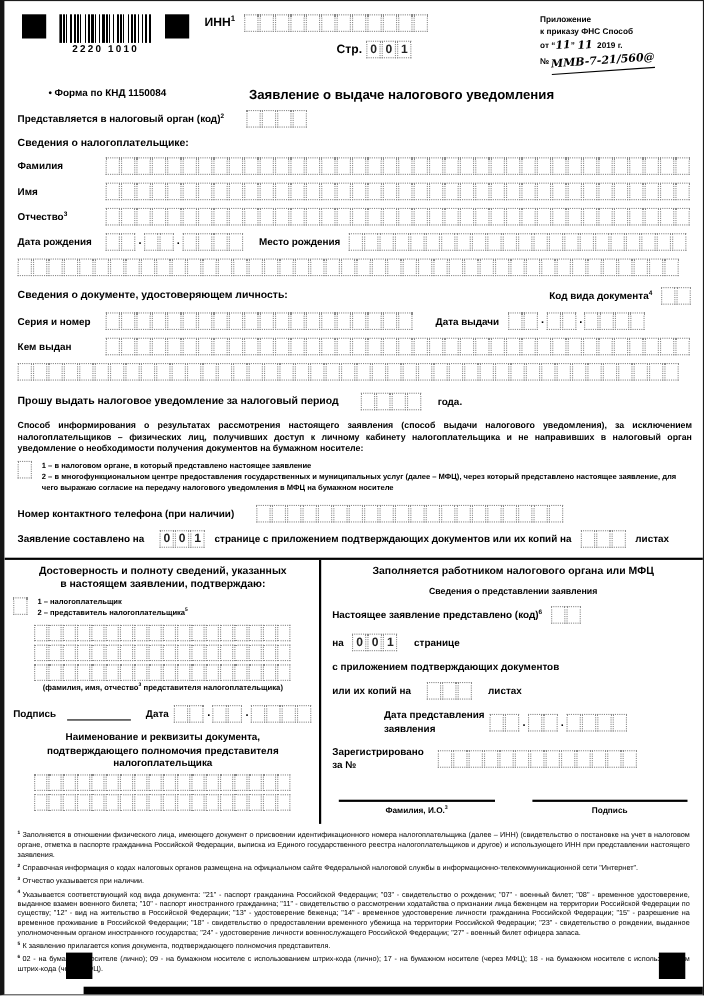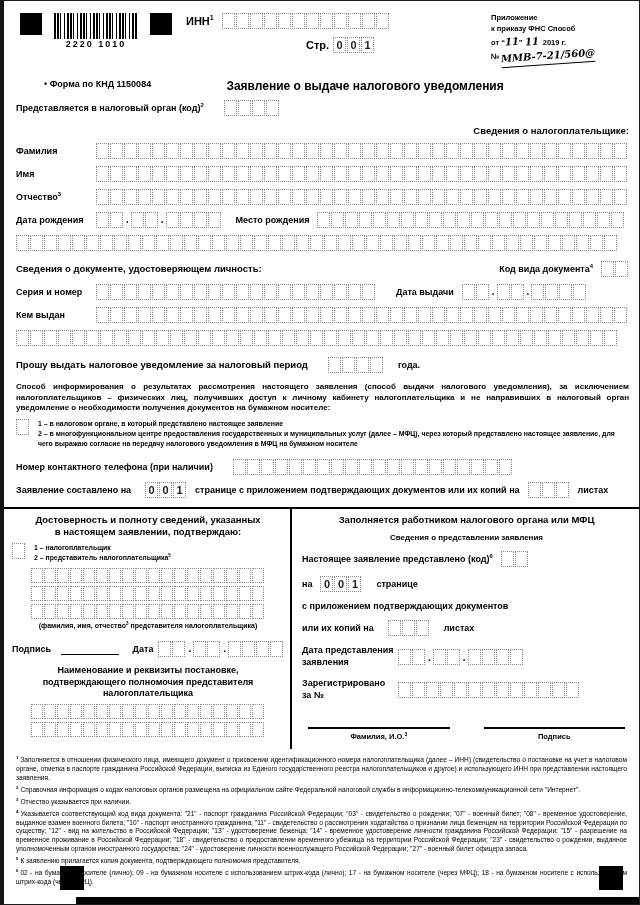--- a/index.html
+++ b/index.html
@@ -53,21 +53,21 @@
   .knd-row { display: flex; margin: 14px 0 4px 0; }
   .knd { font: bold 9px "Liberation Sans", sans-serif; margin-left: 40px; white-space: nowrap; }
   .knd:before { content: "• "; }
   .main-title { flex: 1; text-align: center; font: bold 12px "Liberation Sans", sans-serif; padding-right: 60px; }
 
   
   .body { padding: 0 10px 0 12px; }
   .frow { display: flex; align-items: center; margin-top: 7px; }
   .lbl { font: bold 9px "Liberation Sans", sans-serif; white-space: nowrap; }
   .lbl-w { width: 80px; flex: 0 0 auto; }
-  .section-title { font: bold 9.5px "Liberation Sans", sans-serif; margin-top: 9px; text-align: right; }
+  .section-title { font: bold 9.5px "Liberation Sans", sans-serif; margin-top: 9px; }
   .gap8 { width: 8px; } .gap14 { width: 14px; } .gap20 { width: 20px; }
   .para { font: bold 8px "Liberation Sans", sans-serif; text-align: justify; line-height: 1.35; margin-top: 9px; }
   .opt-block { display: flex; margin-top: 5px; align-items: flex-start; }
   .opt-texts { margin-left: 8px; }
   .opt { font: bold 6.9px "Liberation Sans", sans-serif; line-height: 1.45; }
 
   
   .cols { display: flex; border-top: 2px solid #000; margin-top: 9px; }
   .col-left { width: 288px; border-right: 2px solid #000; padding: 5px 6px 8px 8px; }
   .col-right { flex: 1; padding: 5px 8px 8px 10px; }
@@ -718,21 +718,21 @@
           <span class="cellrow">
               <span class="cell"></span>
               <span class="cell"></span>
               <span class="cell"></span>
               <span class="cell"></span>
             </span>
         </span>
       </div>
 
       <div class="col-title" style="margin-top:8px; font-size:9px;">
-        <div>Наименование и реквизиты постановке,</div>
+        <div>Наименование и реквизиты документа,</div>
         <div>подтверждающего полномочия представителя налогоплательщика</div>
       </div>
       <div class="center" style="margin-top:4px;">
           <span class="cellrow cell-sm">
             <span class="cell"></span>
             <span class="cell"></span>
             <span class="cell"></span>
             <span class="cell"></span>
             <span class="cell"></span>
             <span class="cell"></span>
@@ -809,21 +809,21 @@
         <span class="cellrow">
             <span class="cell"></span>
             <span class="cell"></span>
             <span class="cell"></span>
           </span>
         <span class="gap14"></span>
         <span class="lbl">листах</span>
       </div>
 
       <div class="rrow">
-        <span class="lbl" style="white-space:normal; width:96px; line-height:1.3;"><span>Дата представления</span><br><span>заявления</span></span>
+        <span class="lbl" style="white-space:normal; width:96px; line-height:1.3;margin-left:47px;"><span>Дата представления</span><br><span>заявления</span></span>
         <span class="datefield">
           <span class="cellrow">
               <span class="cell"></span>
               <span class="cell"></span>
             </span>
             <span class="dot">.</span>
           <span class="cellrow">
               <span class="cell"></span>
               <span class="cell"></span>
             </span>

